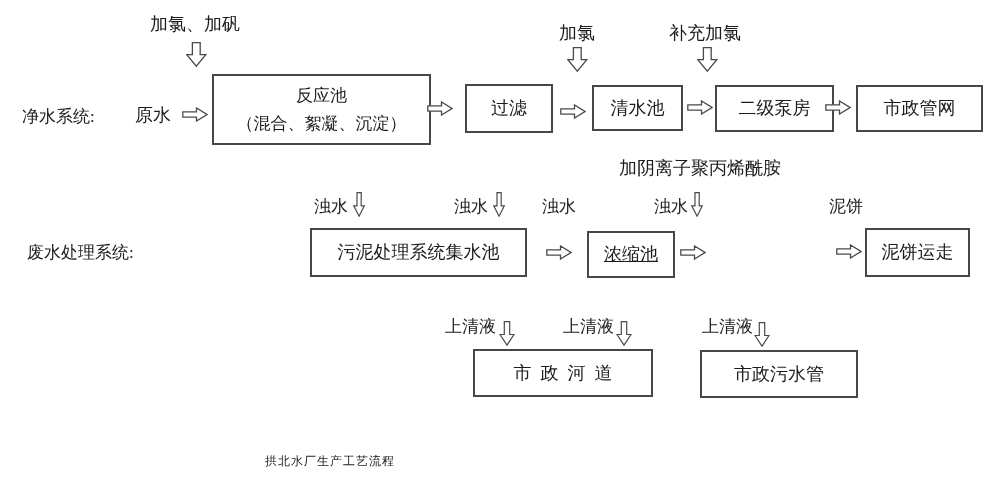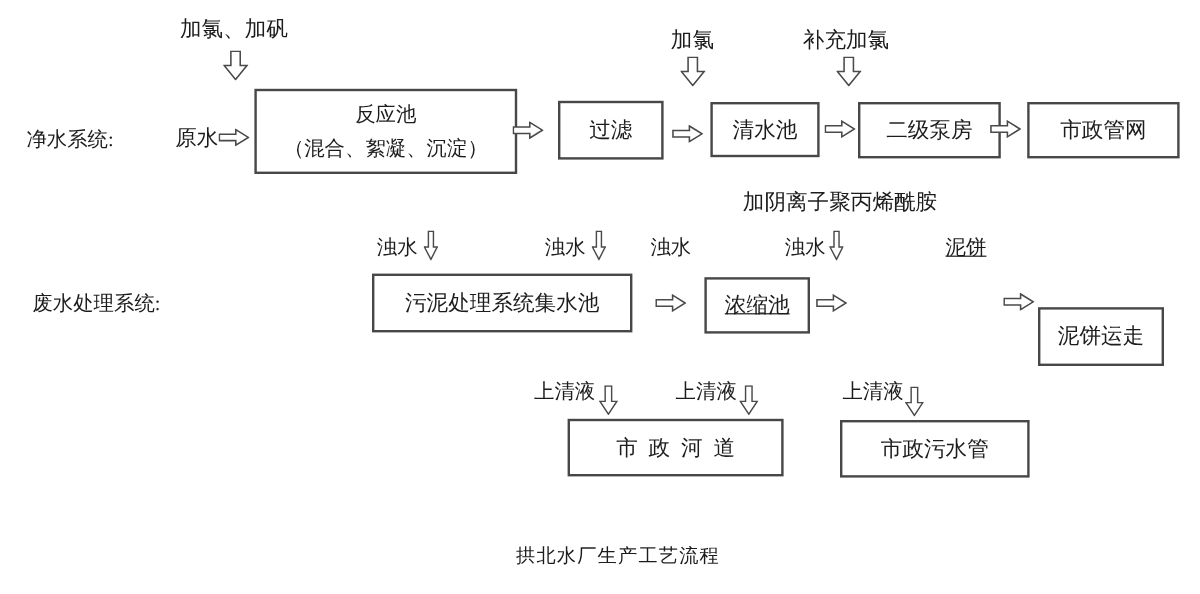--- a/index.html
+++ b/index.html
@@ -11,22 +11,21 @@
   .sys { font-size:17px; }
   .small { font-size:17px; }
   .box {
     position:absolute; border:2px solid #474747; background:#ffffff;
     display:flex; flex-direction:column; align-items:center; justify-content:center;
     text-align:center; font-size:18px; box-sizing:border-box; line-height:1.6;
   }
   .spread { letter-spacing:0.5em; text-indent:0.5em;margin-left:28px; }
   .arrow { position:absolute; line-height:0; }
   .caption {
-    position:absolute; font-size:16px; letter-spacing:1px; white-space:nowrap;
-    text-align:center;
+    position:absolute; font-size:12px; letter-spacing:1px; white-space:nowrap;
   }
   svg polygon { fill:#ffffff; stroke:#4a4a4a; }
 </style>
 </head>
 <body>
 
 <div class="stage">
 
   <div class="lbl sys" style="left:22px; top:107px;">净水系统:</div>
 
@@ -44,21 +43,21 @@
       </svg>
   </span>
 
   <div class="lbl" style="left:669px; top:23px;">补充加氯</div>
   <span class="arrow" style="left:697px; top:47px;">
     <svg width="21" height="25" viewBox="0 0 21 25">
         <polygon points="6.4,0.7 14.2,0.7 14.2,12.6 19.8,12.6 10.3,24.2 0.8,12.6 6.4,12.6" stroke-width="1.3"></polygon>
       </svg>
   </span>
 
-  <div class="lbl" style="left:146px; top:105px;">原水</div>
+  <div class="lbl" style="left:135px; top:105px;">原水</div>
   <span class="arrow" style="left:182px; top:107px;">
     <svg width="26" height="15" viewBox="0 0 26 15">
         <polygon points="0.8,4.8 14.5,4.8 14.5,1 25,7.5 14.5,14 14.5,10.2 0.8,10.2" stroke-width="1.3"></polygon>
       </svg>
   </span>
 
   <div class="box" style="left:212px; top:74px; width:219px; height:71px; font-size:17px;">
     <span>反应池</span>
     <span>（混合、絮凝、沉淀）</span>
   </div>
@@ -115,21 +114,21 @@
 
   <div class="lbl small" style="left:542px; top:197px;">浊水</div>
 
   <div class="lbl small" style="left:654px; top:197px;">浊水</div>
   <span class="arrow" style="left:691px; top:192px;">
     <svg width="12" height="25" viewBox="0 0 12 25">
         <polygon points="4,0.7 8.2,0.7 8.2,13.8 11.3,13.8 6.1,24.2 0.7,13.8 4,13.8" stroke-width="1.2"></polygon>
       </svg>
   </span>
 
-  <div class="lbl small" style="left:788px; top:197px;text-decoration:underline;">泥饼</div>
+  <div class="lbl small" style="left:829px; top:197px;">泥饼</div>
 
   <div class="box" style="left:310px; top:228px; width:217px; height:49px;">污泥处理系统集水池</div>
 
   <span class="arrow" style="left:546px; top:245px;">
     <svg width="26" height="15" viewBox="0 0 26 15">
         <polygon points="0.8,4.8 14.5,4.8 14.5,1 25,7.5 14.5,14 14.5,10.2 0.8,10.2" stroke-width="1.3"></polygon>
       </svg>
   </span>
 
   <div class="box" style="left:587px; top:231px; width:88px; height:47px;text-decoration:underline;">浓缩池</div>
@@ -140,21 +139,21 @@
       </svg>
   </span>
 
 
   <span class="arrow" style="left:836px; top:244px;">
     <svg width="26" height="15" viewBox="0 0 26 15">
         <polygon points="0.8,4.8 14.5,4.8 14.5,1 25,7.5 14.5,14 14.5,10.2 0.8,10.2" stroke-width="1.3"></polygon>
       </svg>
   </span>
 
-  <div class="box" style="left:865px; top:228px; width:105px; height:49px;margin-top:28px;">泥饼运走</div>
+  <div class="box" style="left:865px; top:228px; width:105px; height:49px;">泥饼运走</div>
 
   <div class="lbl small" style="left:445px; top:317px;">上清液</div>
   <span class="arrow" style="left:499px; top:321px;">
     <svg width="16" height="25" viewBox="0 0 16 25">
         <polygon points="5.3,0.7 10.7,0.7 10.7,13.5 15,13.5 8,24.2 1,13.5 5.3,13.5" stroke-width="1.2"></polygon>
       </svg>
   </span>
 
   <div class="lbl small" style="left:563px; top:317px;">上清液</div>
   <span class="arrow" style="left:616px; top:321px;">

